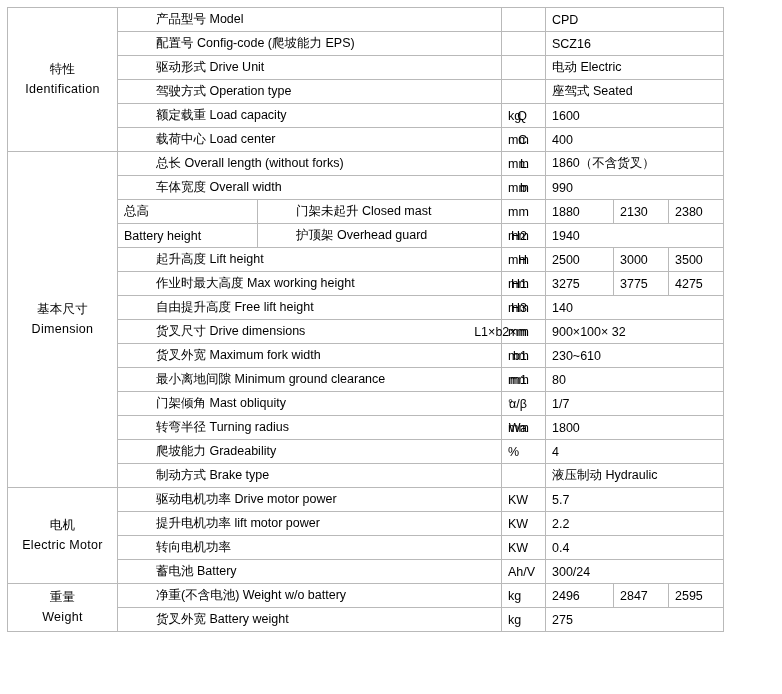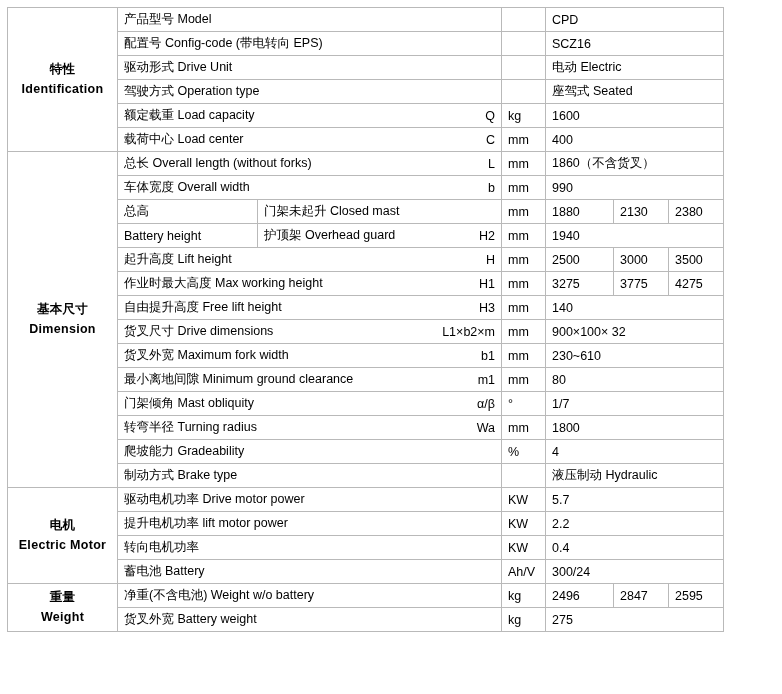--- a/index.html
+++ b/index.html
@@ -30,21 +30,21 @@
     padding: 3px 6px;
     height: 23px;
     box-sizing: border-box;
     vertical-align: middle;
     background: #ffffff;
   }
   
   td.section {
     background: #efefef;
     text-align: center;
-    font-weight: bold;
+    font-weight: normal;
     font-size: 13px;
     line-height: 1.55;
     letter-spacing: 0.3px;
   }
   td.label {
     text-align: left;
     font-size: 12.5px;
   }
   td.unit {
     text-align: left;
@@ -52,20 +52,21 @@
   }
   td.val {
     text-align: left;
     font-size: 12.5px;
   }
   .lbl-row {
     display: flex;
     justify-content: space-between;
     align-items: center;
     width: 100%;
+    margin-left: 32px;
   }
   .lbl-row .sy {
     padding-left: 10px;
     white-space: nowrap;
   }
 </style>
 </head>
 <body>
 
 <div id="sheet">
@@ -91,21 +92,21 @@
               <span>产品型号 Model</span>
               <span class="sy"></span>
             </div>
           </td>
           <td class="unit"></td>
           <td class="val" colspan="3">CPD</td>
         </tr>
         <tr>
           <td class="label" colspan="2">
             <div class="lbl-row">
-              <span>配置号 Config-code (带电转向 EPS)</span>
+              <span>配置号 Config-code (爬坡能力 EPS)</span>
               <span class="sy"></span>
             </div>
           </td>
           <td class="unit"></td>
           <td class="val" colspan="3">SCZ16</td>
         </tr>
         <tr>
           <td class="label" colspan="2">
             <div class="lbl-row">
               <span>驱动形式 Drive Unit</span>

